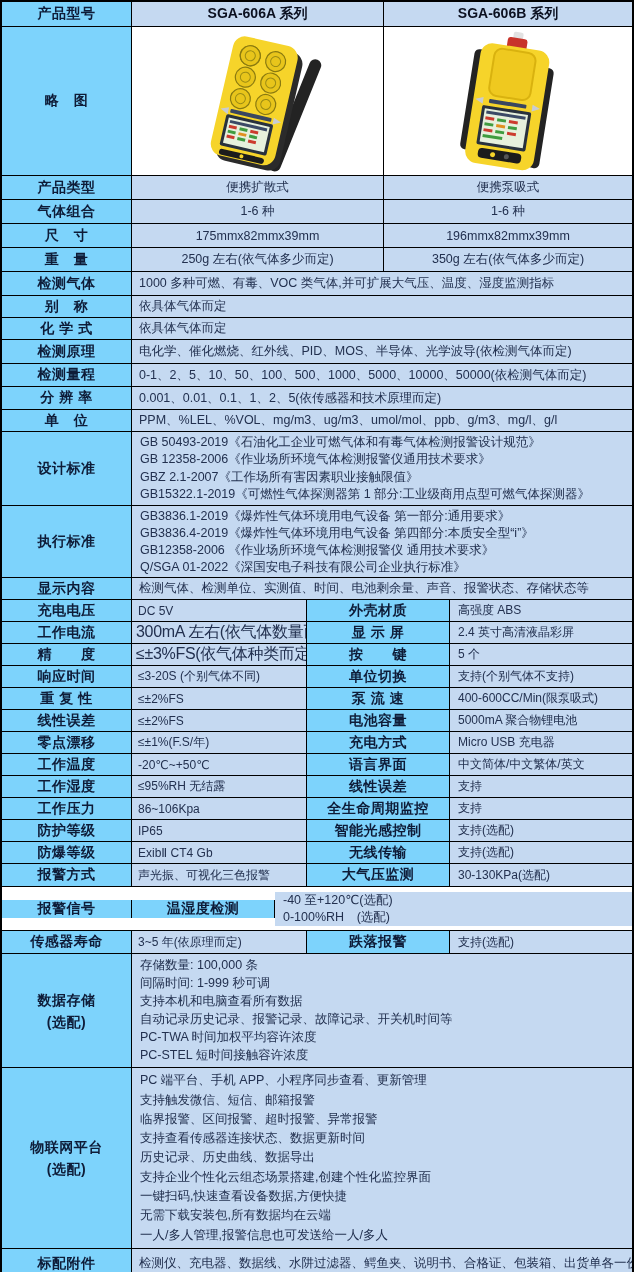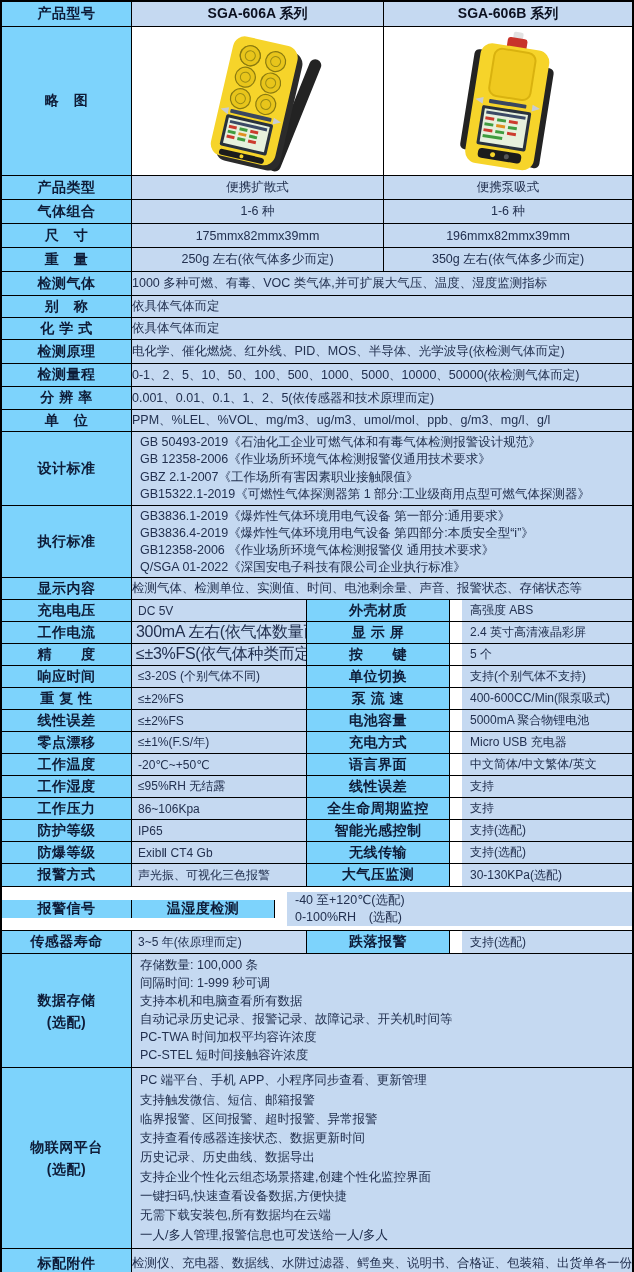--- a/index.html
+++ b/index.html
@@ -17,31 +17,31 @@
     display:flex;align-items:center;
     box-sizing:border-box;overflow:hidden;
   }
   .cell:last-child{border-right:none;}
   .lab{
     background:#7dd3fc;justify-content:center;text-align:center;
     font-weight:bold;font-size:14px;color:#0e1c38;letter-spacing:.5px;
   }
   .val{
     background:#C5D9F1;font-size:12.5px;color:#22304f;
-    padding:0 0;white-space:nowrap;
+    padding:0 7px;white-space:nowrap;
   }
   .hd{font-weight:bold;font-size:14px;color:#0b1020;}
   .ctr{justify-content:center;padding:0;}
   .img-cell{background:#ffffff;justify-content:center;padding:0;}
   .w-label{width:130px;flex:none;}
   .w-a{width:252px;flex:none;}
   .w-b{flex:1;}
   .w-v1{width:175px;flex:none;}
   .w-l2{width:143px;flex:none;}
-  .w-v2{flex:1;margin-left:12px;}
+  .w-v2{flex:1;}
   .h25{height:25px;} .h145{height:149px;} .h24{height:24px;} .h23{height:23px;}
   .h22{height:22px;} .h44{height:44px;align-items:center;} .h74{height:74px;} .h72{height:72px;}
   .h114{height:114px;} .h181{height:181px;} .h29{height:29px;}
   .lines{flex-direction:column;align-items:stretch;justify-content:space-evenly;padding:2px 8px;}
   .lines .line{white-space:nowrap;font-size:12.5px;color:#22304f;}
   .lab2{flex-direction:column;justify-content:center;line-height:22px;}
   .qv1{font-size:12px;padding:0 6px;}
   .qv2{font-size:12px;padding:0 8px;}
   .sm{font-size:16px;letter-spacing:-0.3px;padding:0 4px;}
   .wrap{white-space:normal;line-height:19px;padding:2px 6px;}

